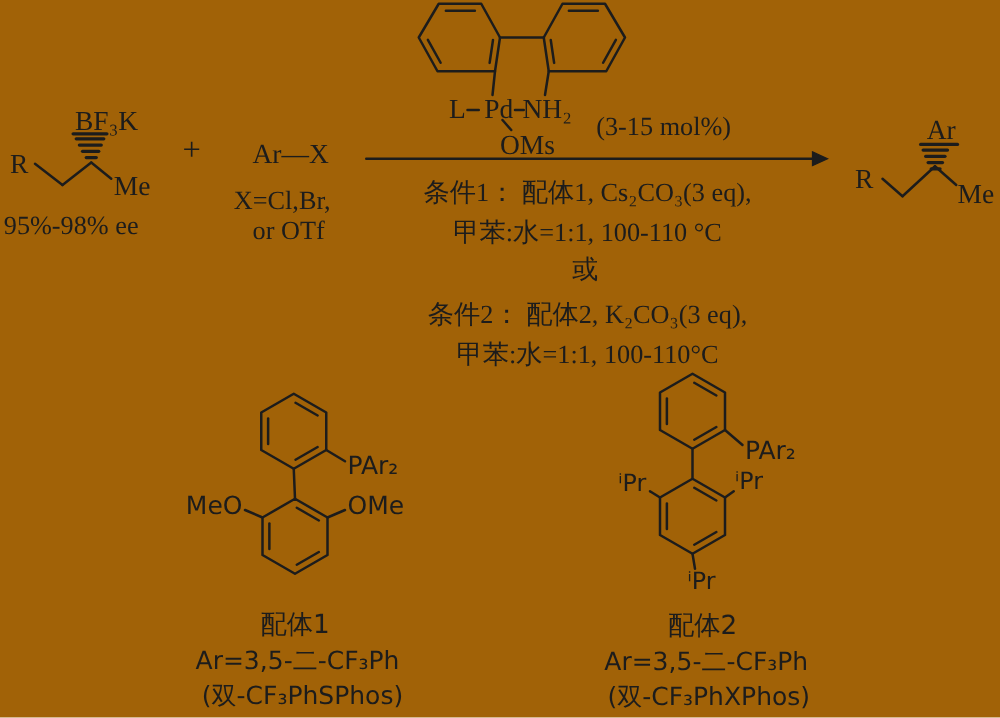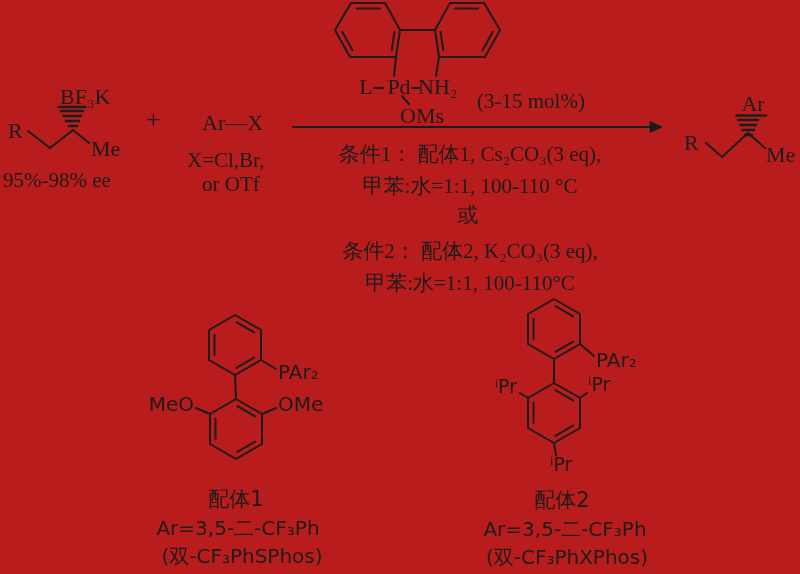--- a/index.html
+++ b/index.html
@@ -1,16 +1,16 @@
 <!DOCTYPE html>
 <html><head>
 <meta charset="utf-8">
 <style>
   html,body{margin:0;padding:0;background:#ffffff;}
-  .canvas{position:relative;width:800px;height:574px;background:#b91c1c;overflow:hidden;}
+  .canvas{position:relative;width:800px;height:574px;background:#a16207;overflow:hidden;}
   svg line{stroke:#1c1c1c;stroke-width:2;stroke-linecap:round;}
   svg line.hash{stroke-width:2.6;}
   svg polygon.ring{fill:none;stroke:#1c1c1c;stroke-width:2;stroke-linejoin:round;}
   svg line.dbl{stroke-width:2;}
   svg polygon.arrowhead{fill:#1c1c1c;stroke:#1c1c1c;}
   svg text{fill:#1c1c1c;}
   .serif{font-family:"Liberation Serif","DejaVu Serif",serif;}
   .sans{font-family:"DejaVu Sans","Liberation Sans",sans-serif;}
 </style>
 </head>

